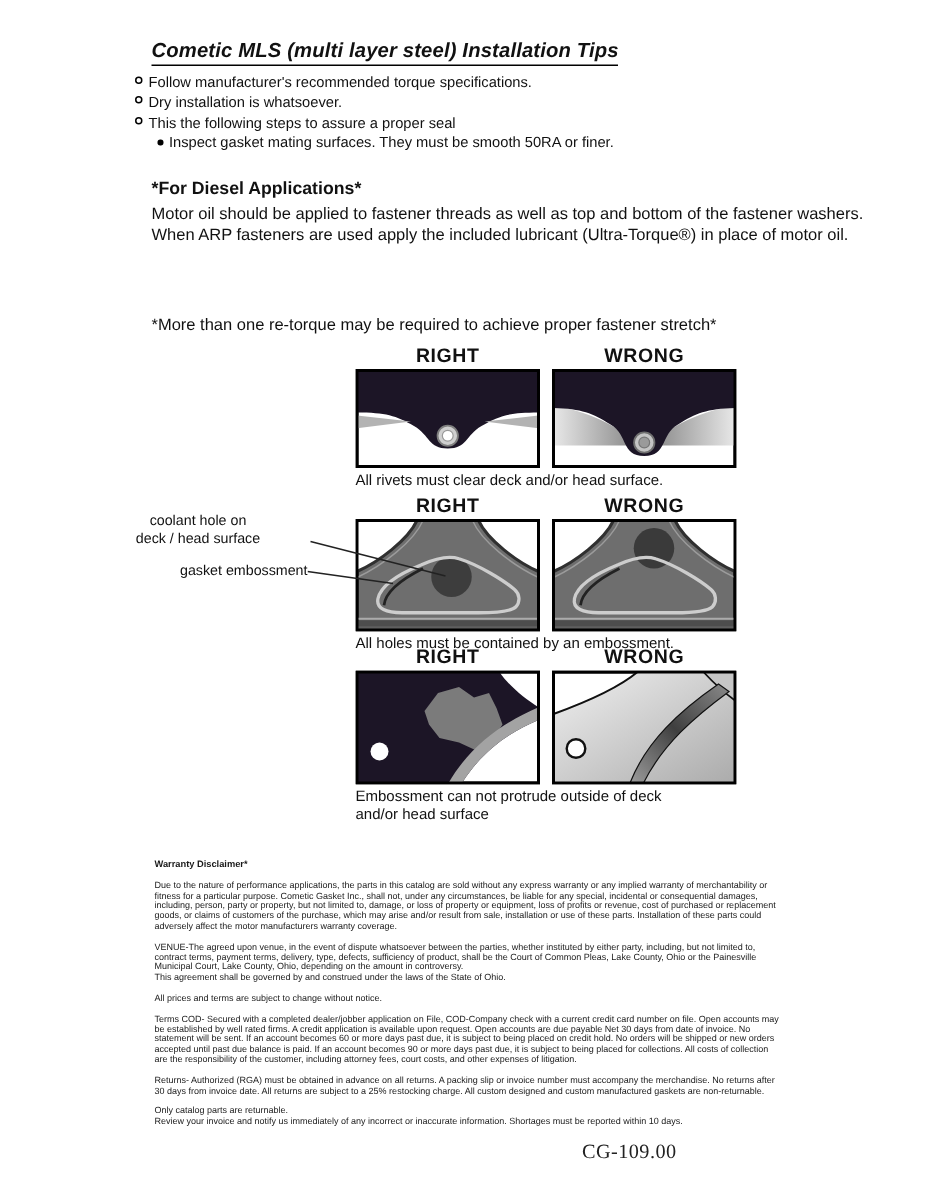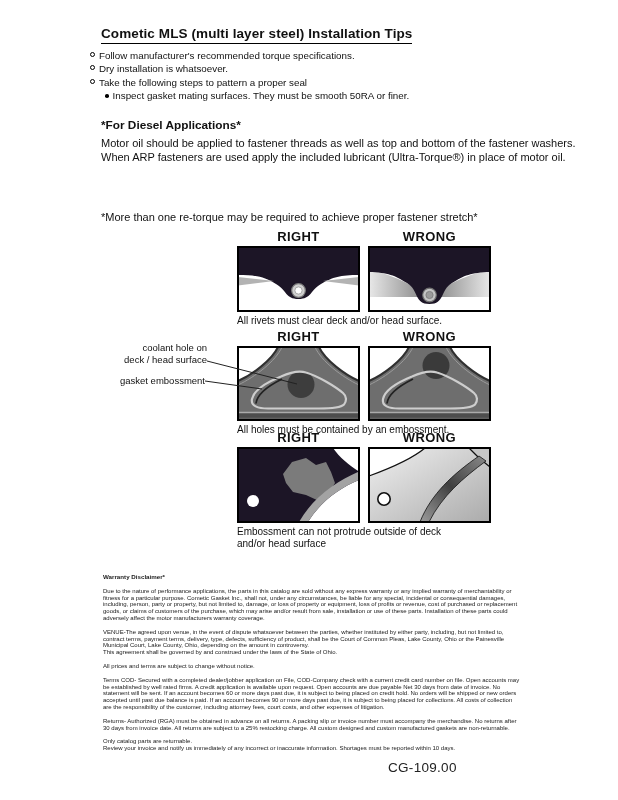--- a/index.html
+++ b/index.html
@@ -1,55 +1,55 @@
 <!DOCTYPE html>
 <html><head>
 <meta charset="utf-8">
 <style>
   html,body{margin:0;padding:0;background:#fff;}
   .page{position:relative;width:618px;height:800px;background:#ffffff;overflow:hidden;
         font-family:"Liberation Sans", sans-serif;color:#111;}
   .title{position:absolute;left:101px;top:26px;margin:0;font-size:13.5px;font-weight:bold;
-         letter-spacing:.1px;border-bottom:1.6px solid #000;padding-bottom:2px;}
+         letter-spacing:.1px;border-bottom:1.6px solid #000;padding-bottom:2px;font-style:italic;}
   .tips{position:absolute;left:90px;top:49px;width:490px;font-size:9.8px;line-height:13.4px;}
   .bullet{white-space:nowrap;}
   .bullet.l1::before{content:"";display:inline-block;width:3px;height:3px;border:1px solid #000;
          border-radius:50%;margin-right:4px;vertical-align:2px;}
   .bullet.l2{margin-left:15px;}
   .bullet.l2::before{content:"";display:inline-block;width:3.6px;height:3.6px;background:#000;
          border-radius:50%;margin-right:4px;vertical-align:1.5px;}
   .diesel-h{position:absolute;left:101px;top:118px;font-size:11.8px;font-weight:bold;}
   .para{position:absolute;left:101px;width:475px;font-size:11px;line-height:13.5px;white-space:pre-line;}
   .p1{top:137px;} .p2{top:168px;} .pnote{top:211px;}
   .dgrow{position:absolute;left:237px;width:298px;z-index:1;}
   .r1{top:229px;} .r2{top:329px;} .r3{top:430px;}
   .hdrs{display:flex;gap:8px;}
   .hdr{width:123px;text-align:center;font-size:13px;font-weight:bold;letter-spacing:.4px;}
   .boxes{display:flex;gap:8px;margin-top:2px;}
   .boxes svg{display:block;}
   .cap{margin-top:3px;font-size:10px;white-space:pre-line;line-height:12px;}
   .lbl{position:absolute;width:150px;text-align:right;font-size:9.5px;line-height:11.5px;z-index:2;}
-  .lblA{left:57px;top:342px;} .lblB{left:55px;top:375px;}
+  .lblA{left:57px;top:342px;text-align:center;} .lblB{left:55px;top:375px;}
   .leader{position:absolute;left:205px;top:355px;z-index:5;}
   .disc{position:absolute;left:103px;top:574px;width:482px;font-size:6px;line-height:6.8px;color:#1a1a1a;}
   .disc .dh{font-weight:bold;font-size:6.2px;margin:0 0 7px 0;}
   .disc p{margin:0 0 7px 0;white-space:pre-line;}
-  .code{position:absolute;left:388px;top:760px;font-size:13.5px;letter-spacing:.3px;color:#222;}
+  .code{position:absolute;left:388px;top:760px;font-size:13.5px;letter-spacing:.3px;color:#222;font-family:Liberation Serif, serif;}
 </style>
 </head>
 <body>
 
 <div class="page">
 
   <h1 class="title">Cometic MLS (multi layer steel) Installation Tips</h1>
 
   <div class="tips">
     <div class="bullet l1">Follow manufacturer's recommended torque specifications.</div>
     <div class="bullet l1">Dry installation is whatsoever.</div>
-    <div class="bullet l1">Take the following steps to pattern a proper seal</div>
+    <div class="bullet l1">This the following steps to assure a proper seal</div>
     <div class="bullet l2">Inspect gasket mating surfaces.  They must be smooth 50RA or finer.</div>
   </div>
 
   <div class="diesel-h">*For Diesel Applications*</div>
   <div class="para p1">Motor oil should be applied to fastener threads as well as top and bottom of the fastener washers.
 When ARP fasteners are used apply the included lubricant (Ultra-Torque®) in place of motor oil.</div>
   <div class="para pnote">*More than one re-torque may be required to achieve proper fastener stretch*</div>
 
   <div class="dgrow r1">
     <div class="hdrs">

